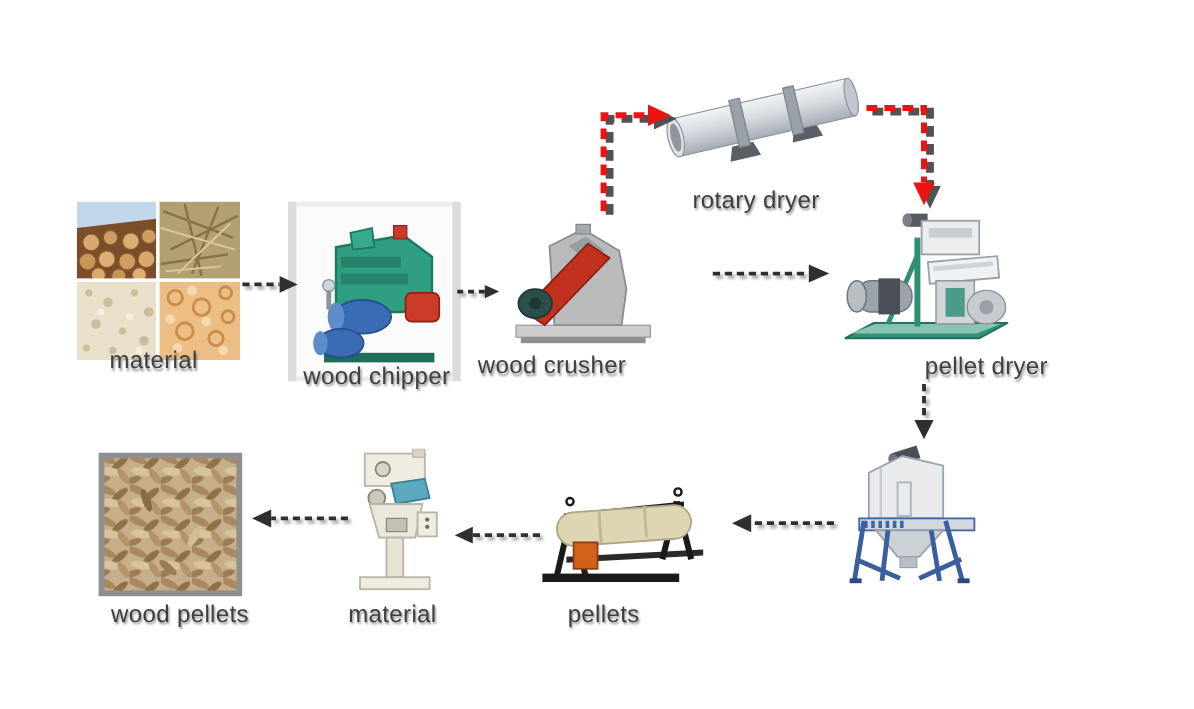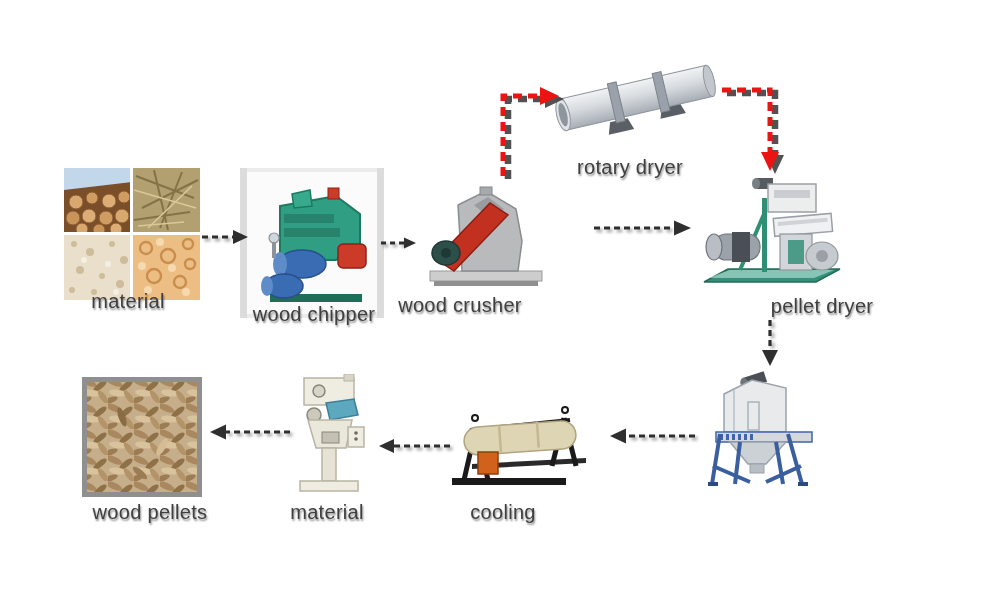--- a/index.html
+++ b/index.html
@@ -214,21 +214,21 @@
     <line x1="22" y1="32" x2="122" y2="22" stroke="#1a1a1a" stroke-width="4"></line>
     <g transform="rotate(-4 71 40)">
       <rect x="16" y="26" width="112" height="28" rx="14" fill="#ded5b4" stroke="#b0a582" stroke-width="1.5"></rect>
       <line x1="52" y1="27" x2="52" y2="53" stroke="#c4b892" stroke-width="2.5"></line>
       <line x1="90" y1="25" x2="90" y2="51" stroke="#c4b892" stroke-width="2.5"></line>
     </g>
     <rect x="30" y="54" width="20" height="22" fill="#d2611c" stroke="#8f3f0e" stroke-width="1.5"></rect>
     <circle cx="27" cy="20" r="3" fill="none" stroke="#1a1a1a" stroke-width="2"></circle>
     <circle cx="117" cy="12" r="3" fill="none" stroke="#1a1a1a" stroke-width="2"></circle>
   </svg>
-  <div class="label" style="left:503px;top:501px">cooling</div>
+  <div class="label" style="left:503px;top:501px">pellets</div>
 
   <svg class="node-img" style="left:292px;top:374px" width="76" height="122" viewBox="0 0 76 122">
     <rect x="0" y="0" width="76" height="122" fill="#ffffff"></rect>
     <rect x="12" y="4" width="50" height="27" fill="#efece2" stroke="#b9b4a4" stroke-width="1.5"></rect>
     <rect x="52" y="0" width="10" height="7" fill="#d8d4c6" stroke="#b9b4a4" stroke-width="1"></rect>
     <circle cx="27" cy="17" r="6" fill="#d8d4c6" stroke="#8a857a" stroke-width="1.5"></circle>
     <circle cx="22" cy="41" r="7" fill="#ccc8bb" stroke="#8a857a" stroke-width="1.5"></circle>
     <polygon points="34,29 62,25 66,41 38,46" fill="#5ba8bf" stroke="#3d7f95" stroke-width="1.5"></polygon>
     <polygon points="16,46 60,46 54,74 24,74" fill="#eae7db" stroke="#b9b4a4" stroke-width="1.5"></polygon>
     <rect x="30" y="58" width="17" height="11" fill="#c4c0b2" stroke="#8a857a" stroke-width="1"></rect>

